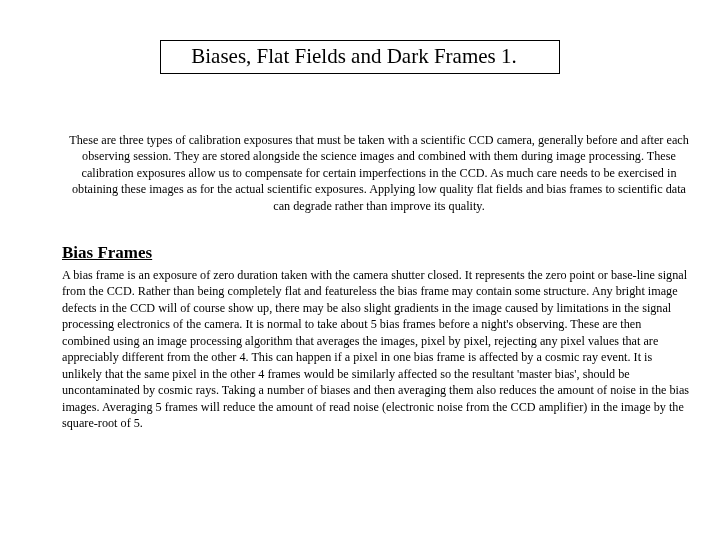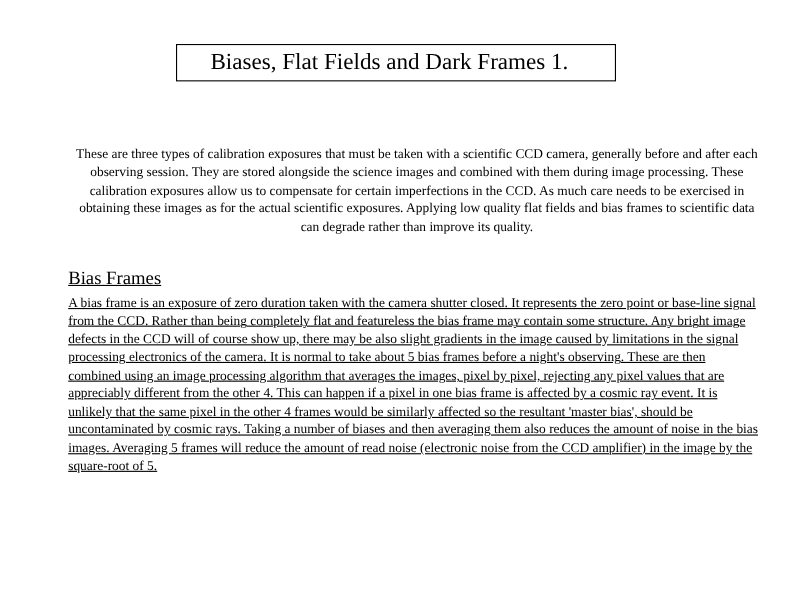--- a/index.html
+++ b/index.html
@@ -36,31 +36,30 @@
     right: 30px;
     font-size: 12.2px;
     line-height: 1.35;
     text-align: center;
   }
   .section-head {
     position: absolute;
     top: 243px;
     left: 62px;
     font-size: 17px;
-    font-weight: normal;
+    font-weight: bold;
     text-decoration: underline;
   }
   .section-body {
     position: absolute;
     top: 267px;
     left: 62px;
     right: 28px;
     font-size: 12.2px;
     line-height: 1.35;
-    text-decoration: underline;
   }
 </style>
 </head>
 <body>
 
 <div class="slide">
 
   <div class="title-box">Biases, Flat Fields and Dark Frames 1.</div>
 
   <div class="intro">These are three types of calibration exposures that must be taken with a scientific  CCD camera, generally before and after each observing session. They are stored alongside the science images and combined with them during  image processing. These calibration exposures allow us to compensate for certain imperfections in the CCD. As much care needs to be exercised in obtaining these images as for the actual scientific exposures. Applying low quality flat fields and bias frames to scientific data can degrade rather than improve its quality.</div>

